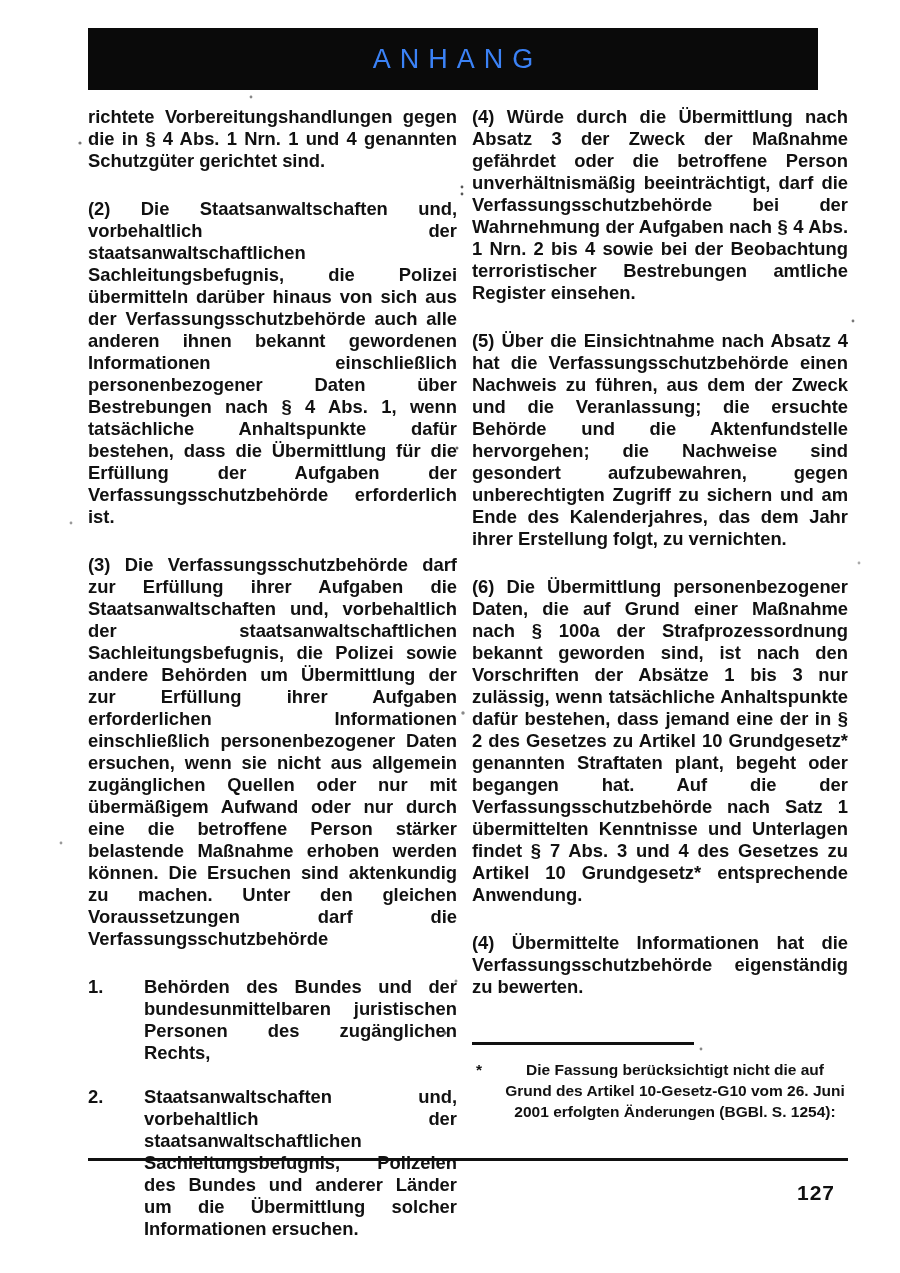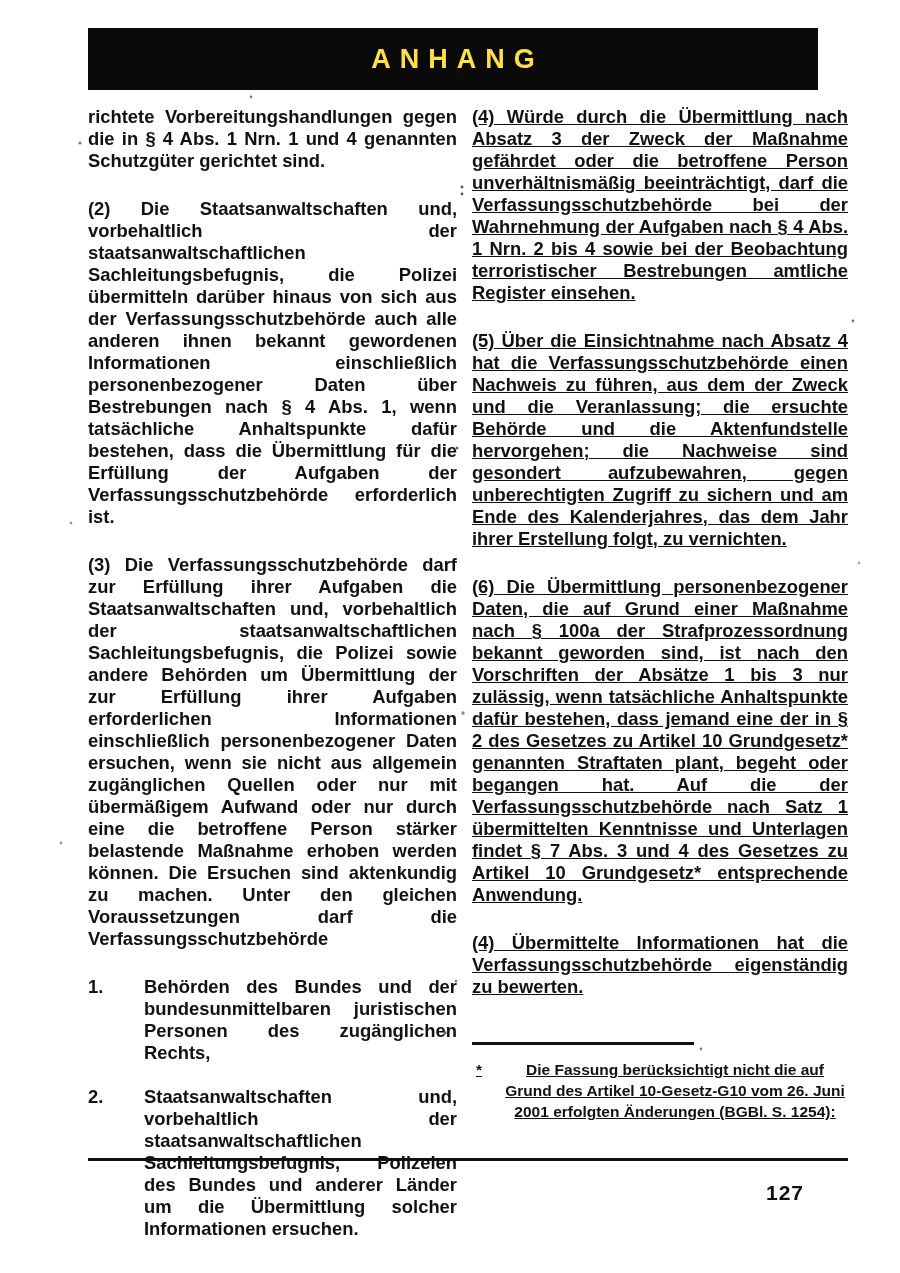--- a/index.html
+++ b/index.html
@@ -23,23 +23,23 @@
     left: 88px;
     top: 28px;
     width: 730px;
     height: 62px;
     background: #0a0a0a;
     display: flex;
     align-items: center;
     justify-content: center;
   }
   .banner .banner-title {
-    color: #fde047;
+    color: #3b82f6;
     font-size: 27px;
-    font-weight: bold;
+    font-weight: normal;
     letter-spacing: 9px;
     text-indent: 9px;
     text-align: center;
   }
 
   
   .columns {
     position: absolute;
     left: 88px;
     top: 106px;
@@ -49,21 +49,21 @@
   }
   .col {
     font-size: 18.4px;
     line-height: 22px;
     font-weight: bold;
     text-align: justify;
     hyphens: auto;
     -webkit-hyphens: auto;
   }
   .col-left  { width: 369px; }
-  .col-right { width: 376px; text-decoration: underline; }
+  .col-right { width: 376px; }
 
   .para { margin: 0 0 26px 0; }
 
   .numlist {
     list-style: none;
     margin: 8px 0 0 0;
     padding: 0;
   }
   .num-item {
     display: flex;
@@ -104,21 +104,21 @@
   .bottom-rule {
     position: absolute;
     left: 88px;
     top: 1158px;
     width: 760px;
     height: 3px;
     background: #111111;
   }
   .page-number {
     position: absolute;
-    left: 766px;
+    left: 797px;
     top: 1181px;
     font-size: 21px;
     font-weight: bold;
     letter-spacing: 1px;
   }
 
   
   .scan-noise {
     position: absolute;
     left: 0;

